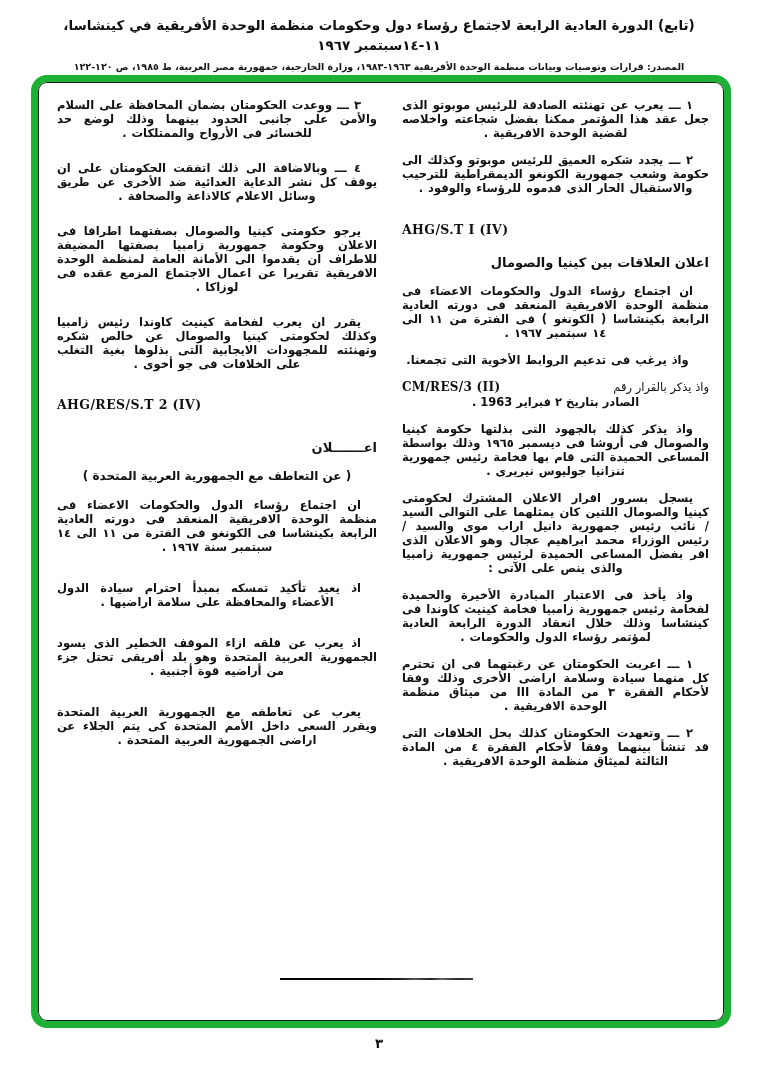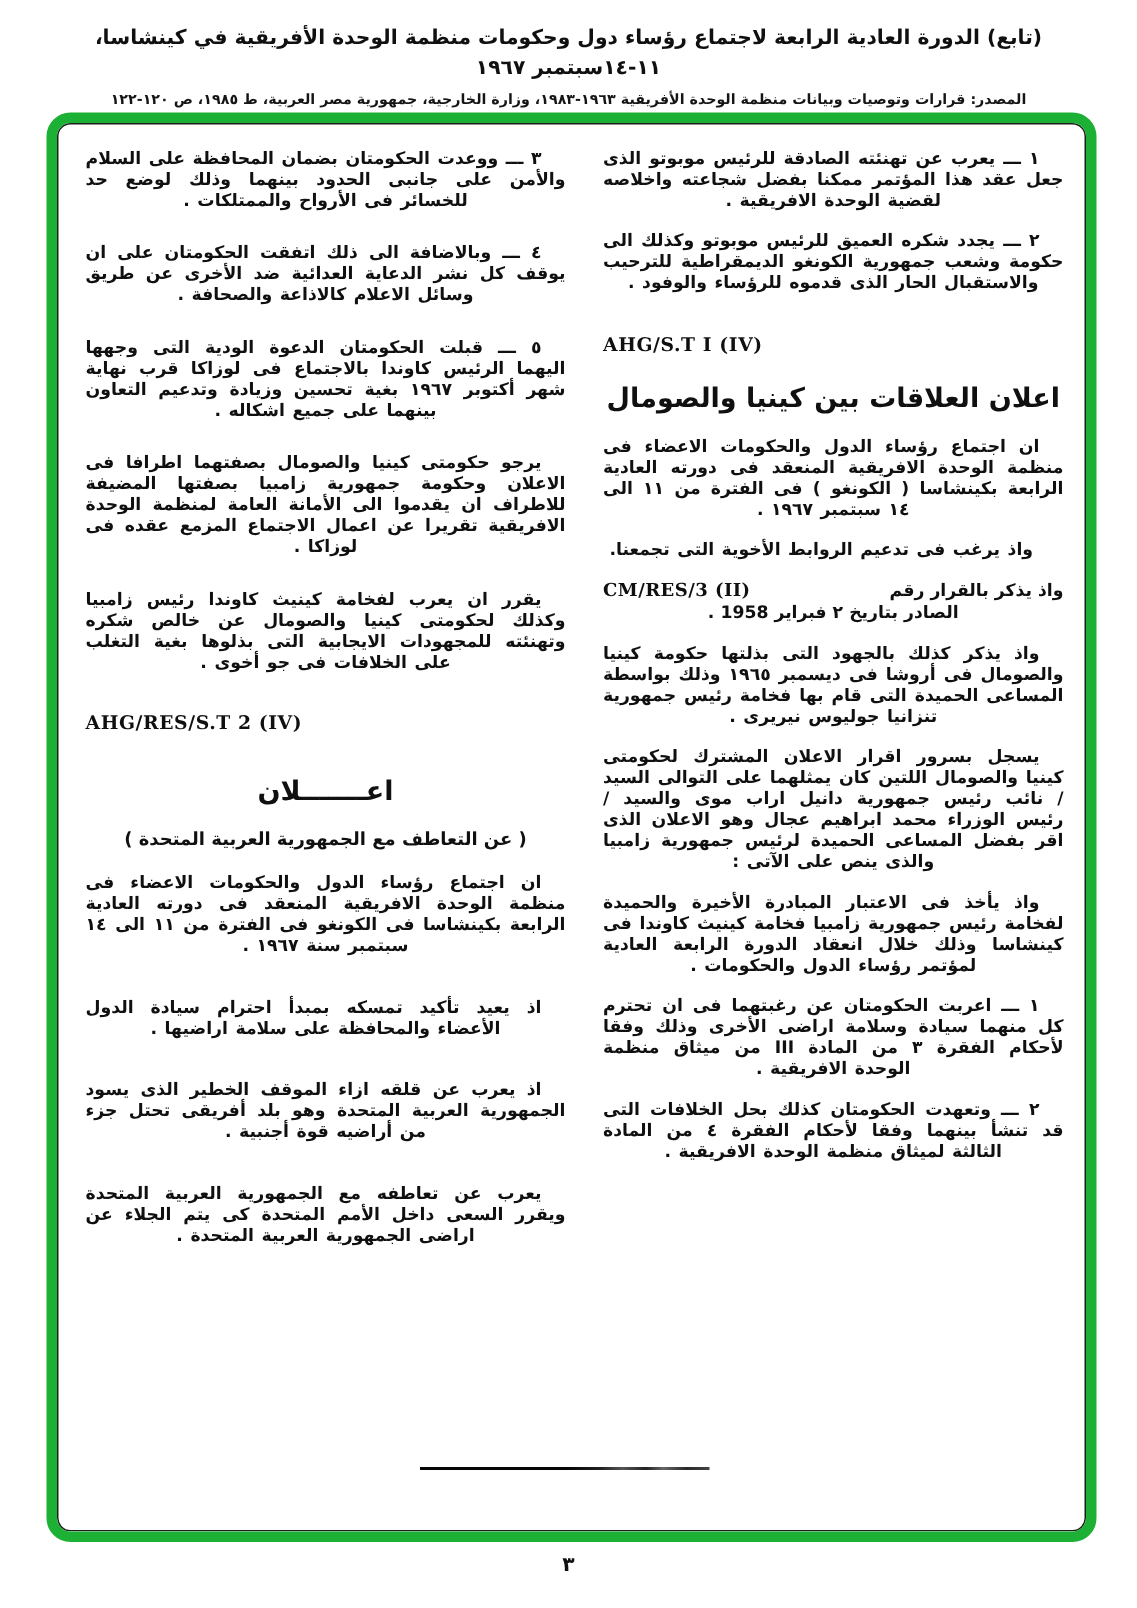--- a/index.html
+++ b/index.html
@@ -29,28 +29,28 @@
   }
   .column-left .para{margin-bottom:21px;}
   .gap-lg{margin-bottom:27px !important;}
   .ref-label{
     direction:ltr;text-align:left;unicode-bidi:embed;
     font-family:"DejaVu Serif",serif;font-size:12.5px;font-weight:bold;
     letter-spacing:0.4px;margin:14px 0 18px 0;
   }
   .column-left .ref-label{margin:26px 0 28px 0;}
   .section-heading{
-    font-size:18px;font-weight:bold;text-align:center;margin:0 0 14px 0;
+    font-size:13px;font-weight:bold;text-align:right;margin:0 0 14px 0;
   }
   .section-subheading{
     font-size:12px;font-weight:bold;text-align:center;margin:0 0 15px 0;
   }
   
   .cm-line1{display:flex;justify-content:space-between;align-items:baseline;direction:rtl;}
-  .cm-ar{font-size:11.5px;font-weight:bold;}
+  .cm-ar{font-size:11.5px;font-weight:normal;}
   .cm-code{
     direction:ltr;unicode-bidi:embed;font-family:"DejaVu Serif",serif;
     font-size:12px;font-weight:bold;letter-spacing:0.3px;
   }
   .cm-line2{font-size:11.5px;font-weight:bold;text-align:center;margin-top:1px;}
   .cm-wrap{margin:0 0 13px 0;}
   
   .footnote-rule{
     position:absolute;left:280px;top:978px;width:193px;height:2px;
     background:linear-gradient(to right,#050505 0%,#050505 50%,#1f1f1f 62%,#555 70%,#222 78%,#666 84%,#2a2a2a 92%,#444 100%);
@@ -76,33 +76,32 @@
     <div class="para gap-lg">٢ ـــ يجدد شكره العميق للرئيس موبوتو وكذلك الى حكومة وشعب جمهورية الكونغو الديمقراطية للترحيب والاستقبال الحار الذى قدموه للرؤساء والوفود .</div>
     <div class="ref-label">AHG/S.T I (IV)</div>
     <div class="section-heading">اعلان العلاقات بين كينيا والصومال</div>
     <div class="para">ان اجتماع رؤساء الدول والحكومات الاعضاء فى منظمة الوحدة الافريقية المنعقد فى دورته العادية الرابعة بكينشاسا ( الكونغو ) فى الفترة من ١١ الى ١٤ سبتمبر ١٩٦٧ .</div>
     <div class="para">واذ يرغب فى تدعيم الروابط الأخوية التى تجمعنا.</div>
     <div class="cm-wrap">
       <div class="cm-line1">
         <span class="cm-ar">واذ يذكر بالقرار رقم</span>
         <span class="cm-code">CM/RES/3 (II)</span>
       </div>
-      <div class="cm-line2">الصادر بتاريخ ٢ فبراير 1958 .</div>
+      <div class="cm-line2">الصادر بتاريخ ٢ فبراير 1963 .</div>
     </div>
     <div class="para">واذ يذكر كذلك بالجهود التى بذلتها حكومة كينيا والصومال فى أروشا فى ديسمبر ١٩٦٥ وذلك بواسطة المساعى الحميدة التى قام بها فخامة رئيس جمهورية تنزانيا جوليوس نيريرى .</div>
     <div class="para">يسجل بسرور اقرار الاعلان المشترك لحكومتى كينيا والصومال اللتين كان يمثلهما على التوالى السيد / نائب رئيس جمهورية دانيل اراب موى والسيد / رئيس الوزراء محمد ابراهيم عجال وهو الاعلان الذى اقر بفضل المساعى الحميدة لرئيس جمهورية زامبيا والذى ينص على الآتى :</div>
     <div class="para">واذ يأخذ فى الاعتبار المبادرة الأخيرة والحميدة لفخامة رئيس جمهورية زامبيا فخامة كينيث كاوندا فى كينشاسا وذلك خلال انعقاد الدورة الرابعة العادية لمؤتمر رؤساء الدول والحكومات .</div>
     <div class="para">١ ـــ اعربت الحكومتان عن رغبتهما فى ان تحترم كل منهما سيادة وسلامة اراضى الأخرى وذلك وفقا لأحكام الفقرة ٣ من المادة III من ميثاق منظمة الوحدة الافريقية .</div>
     <div class="para">٢ ـــ وتعهدت الحكومتان كذلك بحل الخلافات التى قد تنشأ بينهما وفقا لأحكام الفقرة ٤ من المادة الثالثة لميثاق منظمة الوحدة الافريقية .</div>
   </div>
 
   <div class="column column-left">
     <div class="para">٣ ـــ ووعدت الحكومتان بضمان المحافظة على السلام والأمن على جانبى الحدود بينهما وذلك لوضع حد للخسائر فى الأرواح والممتلكات .</div>
     <div class="para">٤ ـــ وبالاضافة الى ذلك اتفقت الحكومتان على ان يوقف كل نشر الدعاية العدائية ضد الأخرى عن طريق وسائل الاعلام كالاذاعة والصحافة .</div>
-    <div class="para">٥ ـــ قبلت الحكومتان الدعوة الودية التى وجهها اليهما الرئيس كاوندا بالاجتماع فى لوزاكا قرب نهاية شهر أكتوبر ١٩٦٧ بغية تحسين وزيادة وتدعيم التعاون بينهما على جميع اشكاله .</div>
     <div class="para">يرجو حكومتى كينيا والصومال بصفتهما اطرافا فى الاعلان وحكومة جمهورية زامبيا بصفتها المضيفة للاطراف ان يقدموا الى الأمانة العامة لمنظمة الوحدة الافريقية تقريرا عن اعمال الاجتماع المزمع عقده فى لوزاكا .</div>
     <div class="para">يقرر ان يعرب لفخامة كينيث كاوندا رئيس زامبيا وكذلك لحكومتى كينيا والصومال عن خالص شكره وتهنئته للمجهودات الايجابية التى بذلوها بغية التغلب على الخلافات فى جو أخوى .</div>
     <div class="ref-label">AHG/RES/S.T 2 (IV)</div>
     <div class="section-heading">اعـــــــلان</div>
     <div class="section-subheading">( عن التعاطف مع الجمهورية العربية المتحدة )</div>
     <div class="para gap-lg">ان اجتماع رؤساء الدول والحكومات الاعضاء فى منظمة الوحدة الافريقية المنعقد فى دورته العادية الرابعة بكينشاسا فى الكونغو فى الفترة من ١١ الى ١٤ سبتمبر سنة ١٩٦٧ .</div>
     <div class="para gap-lg">اذ يعيد تأكيد تمسكه بمبدأ احترام سيادة الدول الأعضاء والمحافظة على سلامة اراضيها .</div>
     <div class="para gap-lg">اذ يعرب عن قلقه ازاء الموقف الخطير الذى يسود الجمهورية العربية المتحدة وهو بلد أفريقى تحتل جزء من أراضيه قوة أجنبية .</div>
     <div class="para">يعرب عن تعاطفه مع الجمهورية العربية المتحدة ويقرر السعى داخل الأمم المتحدة كى يتم الجلاء عن اراضى الجمهورية العربية المتحدة .</div>
   </div>

